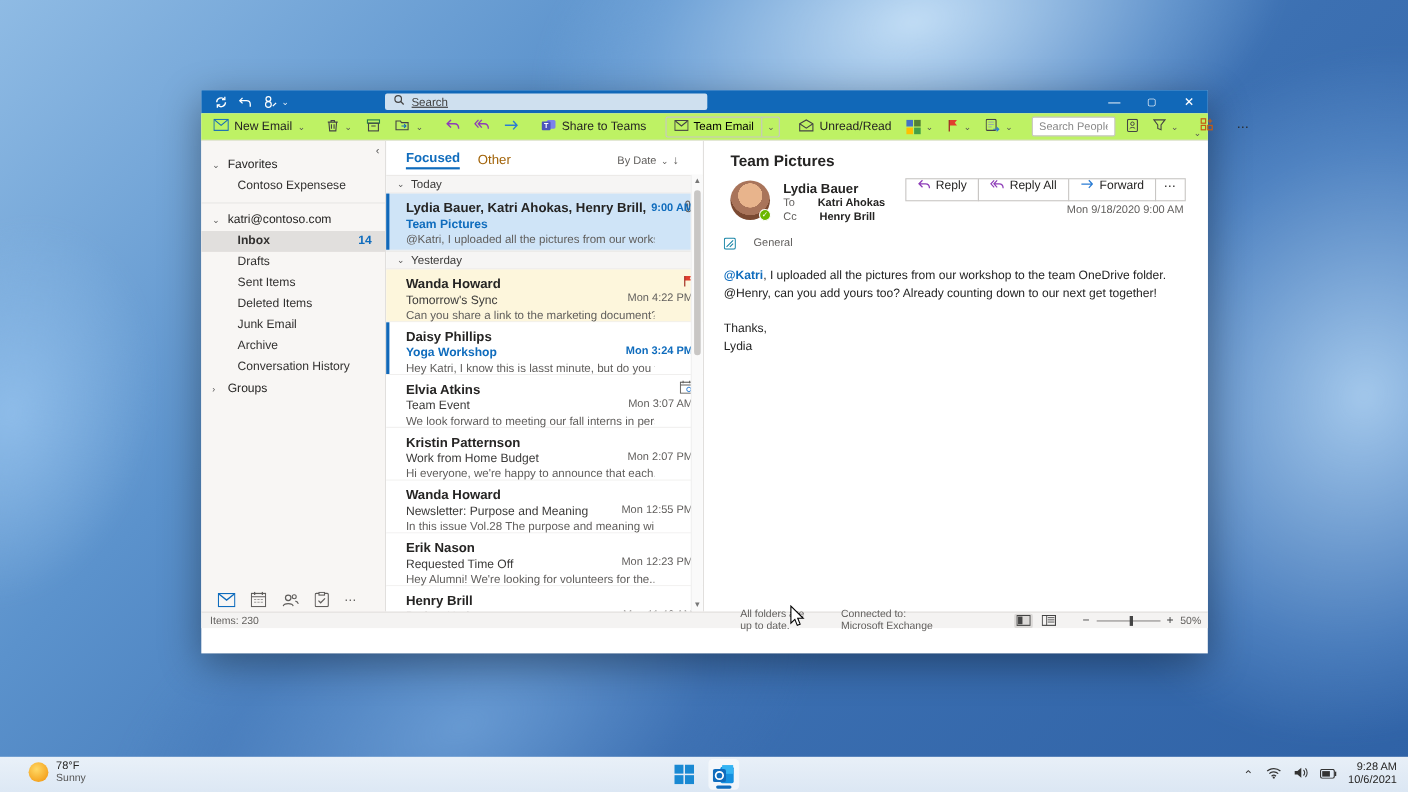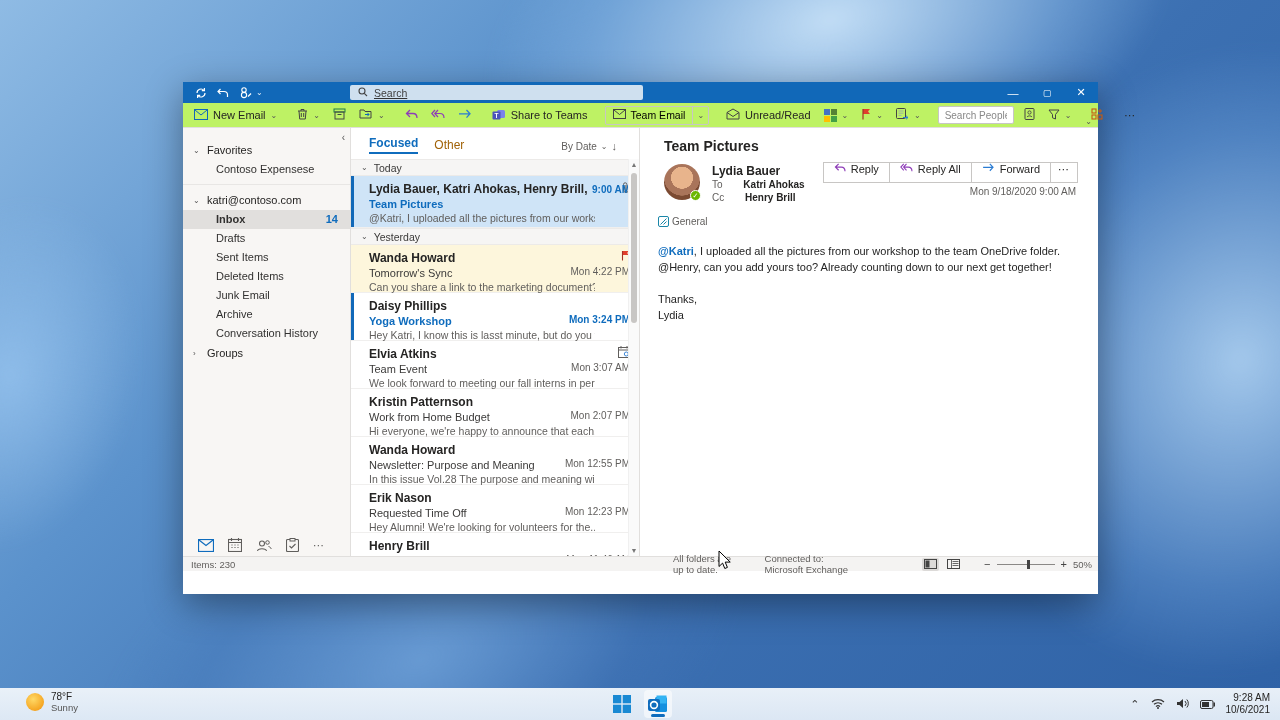--- a/index.html
+++ b/index.html
@@ -110,21 +110,21 @@
   .rp-meta { margin-left:12px; }
   .rp-sender { font-size:12px; font-weight:bold; color:#252423; line-height:14px; }
   .rp-line { font-size:10px; line-height:12px; margin-top:1px; }
   .rp-line .lab { color:#605e5c; margin-right:18px; }
   .rp-line .val { color:#252423; font-weight:bold; }
   .rp-actions { position:absolute; right:0; top:-2px; display:flex; }
   .rp-btn { display:flex; align-items:flex-start; gap:5px; border:1px solid #c8c6c4; background:#fff; height:21px;
             padding:0 10px; font-size:11px; color:#252423; margin-left:-1px; }
   .rp-btn.more { padding:0 7px; letter-spacing:1px; }
   .rp-date { position:absolute; right:2px; top:24px; font-size:10px; color:#605e5c; }
-  .rp-tag { display:flex; align-items:center; gap:3px; margin-top:12px; font-size:10px; color:#605e5c; padding-left:2px; }
+  .rp-tag { display:flex; align-items:center; gap:16px; margin-top:12px; font-size:10px; color:#605e5c; padding-left:2px; }
   .rp-body { margin-top:16px; font-size:11px; color:#242424; line-height:16px; max-width:440px; padding-left:2px; }
   .rp-body .mention { color:#0f6cbd; font-weight:bold; }
   .rp-sig { margin-top:16px; font-size:11px; color:#242424; line-height:16px; padding-left:2px; }
 
   
   .statusbar { height:15px; background:#f4f3f2; border-top:1px solid #e1dfdd; display:flex; align-items:center;
                font-size:9.5px; color:#605e5c; position:relative; }
   .sb-items { padding-left:8px; }
   .sb-right { position:absolute; left:490px; right:6px; display:flex; align-items:center; gap:22px; }
   .sb-views { display:flex; gap:6px; align-items:center; margin-left:40px; }

